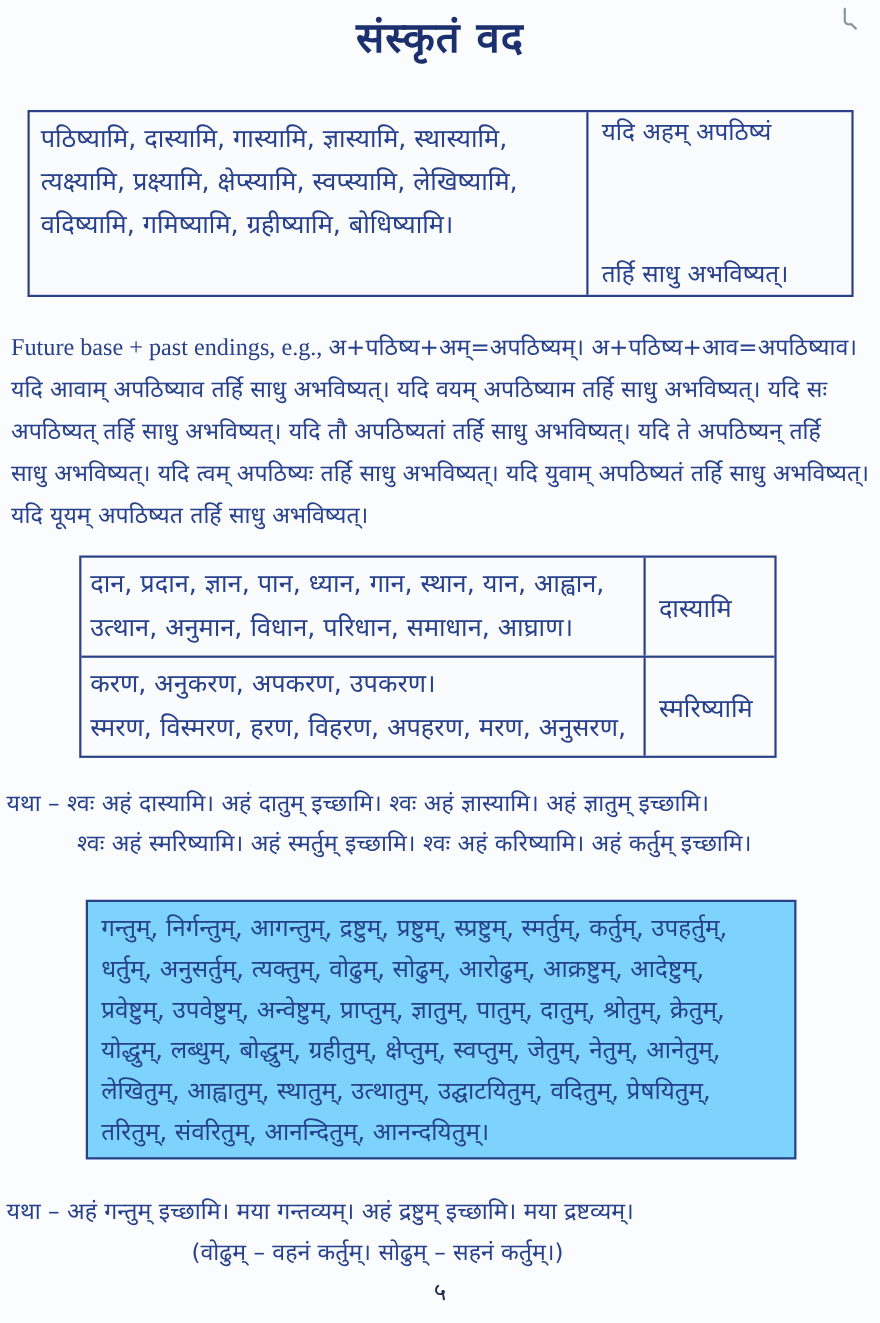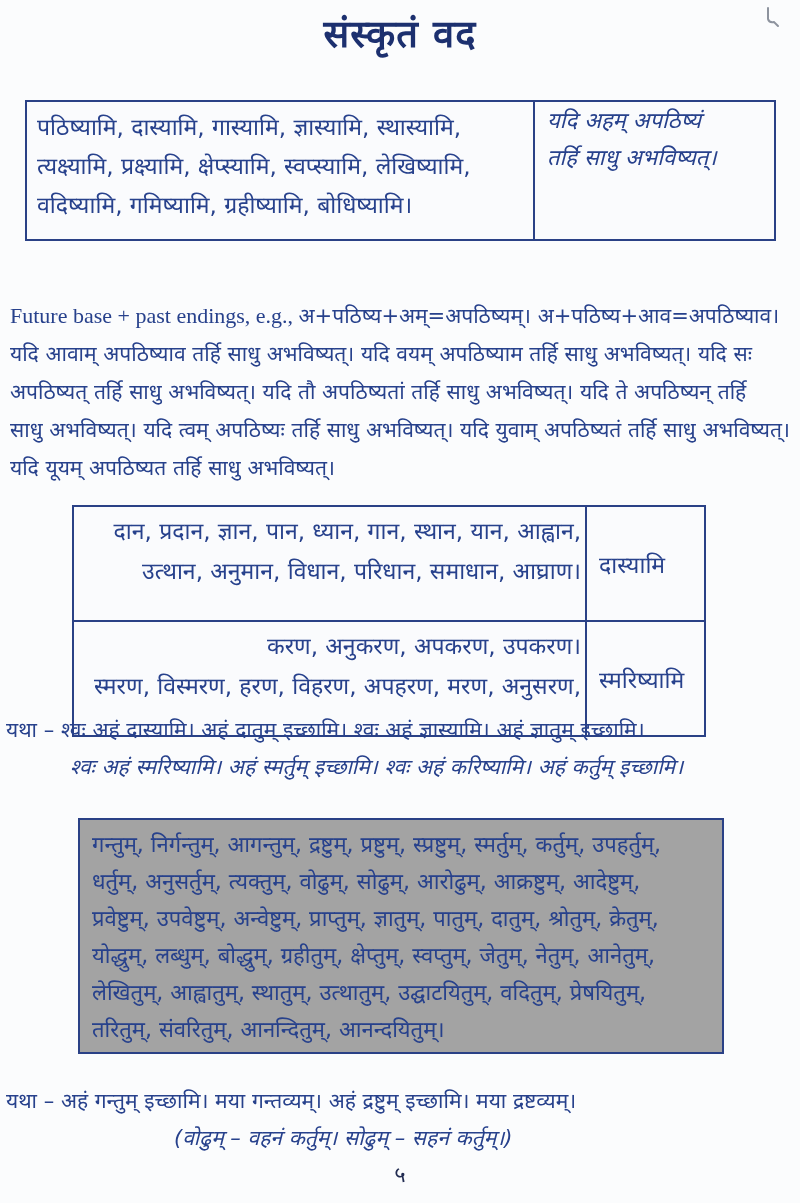--- a/index.html
+++ b/index.html
@@ -23,39 +23,39 @@
     letter-spacing:1px;
   }
   .pen-mark{
     position:absolute;top:6px;right:18px;
     width:18px;height:22px;
     color:#8d939e;
   }
   
   .t1{
     position:absolute;left:25px;top:100px;
-    width:751px;height:141px;
+    width:751px;height:170px;
     border:2px solid #2a4186;
     display:flex;
     background:#fafbfd;
     box-sizing:border-box;
   }
   .t1-left{
     width:508px;
     border-right:2px solid #2a4186;
     padding:6px 6px 0 10px;
     box-sizing:border-box;
     font-size:23px;line-height:39px;
     white-space:nowrap;
   }
   .t1-right{
     flex:1;
-    display:flex;flex-direction:column;justify-content:flex-start;
+    display:flex;flex-direction:column;justify-content:space-between;
     padding-left:12px;
-    font-size:22px;line-height:37px;font-style:italic;
+    font-size:22px;line-height:37px;
   }
   
   .para{
     position:absolute;left:10px;top:297px;width:784px;
     font-size:21px;line-height:38px;
     white-space:nowrap;
   }
   .latin{
     font-family:"Liberation Serif",serif;
     font-size:22px;
@@ -63,22 +63,21 @@
   
   .t2{
     position:absolute;left:72px;top:505px;
     width:634px;
     border:2px solid #2a4186;
     box-sizing:border-box;
     background:#fafbfd;
   }
   .t2-row{
     display:flex;
-    height:113px;
-    text-align:right;
+    height:89px;
   }
   .t2-row + .t2-row{border-top:2px solid #2a4186;}
   .t2-left{
     width:513px;
     border-right:2px solid #2a4186;
     box-sizing:border-box;
     padding:4px 4px 0 8px;
     font-size:23px;line-height:40px;
     white-space:nowrap;
   }
@@ -89,32 +88,32 @@
     font-size:23px;
   }
   
   .example{
     position:absolute;left:6px;
     font-size:21px;line-height:37px;
     white-space:nowrap;
   }
   .ex1{top:712px;}
   .ex2{top:1083px;}
-  .ex-line2{padding-left:64px;font-style:italic;}
+  .ex-line2{padding-left:64px;}
   .ex2 .ex-line2{padding-left:168px;}
   
   .t3{
     position:absolute;left:78px;top:818px;
     width:646px;height:236px;
     border:2px solid #2a4186;
     box-sizing:border-box;
     padding:6px 8px 0 12px;
     font-size:22px;line-height:37px;
     white-space:nowrap;
-    background:#a3a3a3;
+    background:#7dd3fc;
   }
   .page-number{
     position:absolute;left:0;top:1158px;width:800px;
     text-align:center;
     font-size:22px;
     color:#222c52;
   }
 </style>
 </head>
 <body>

